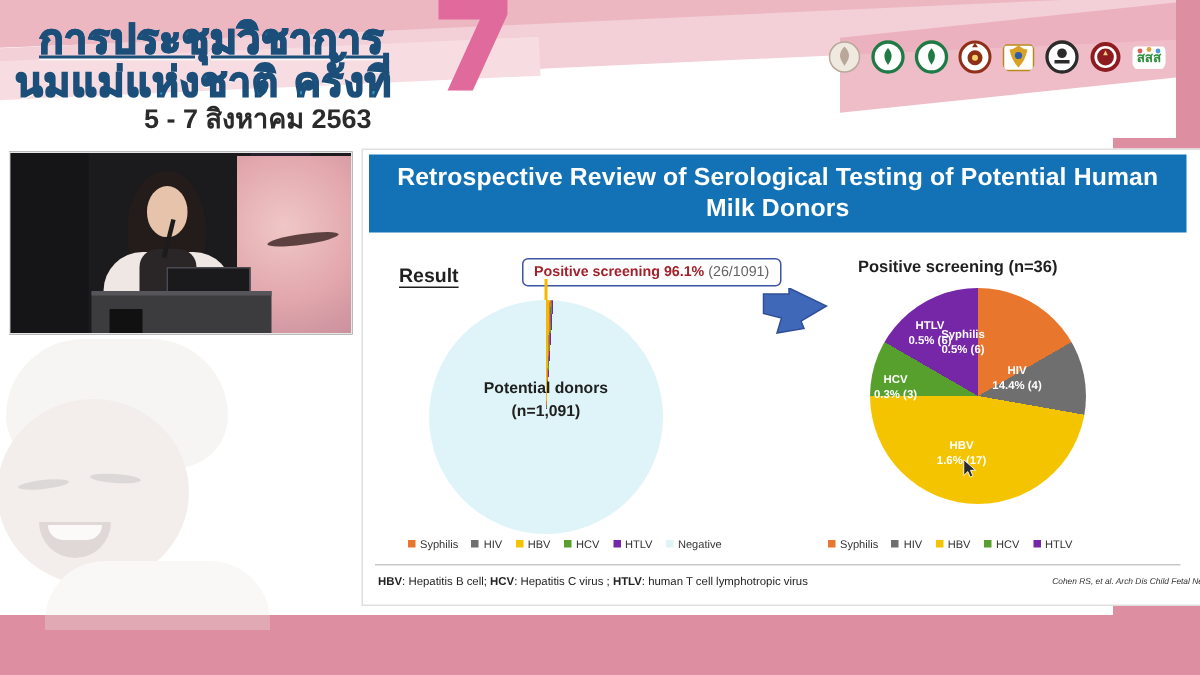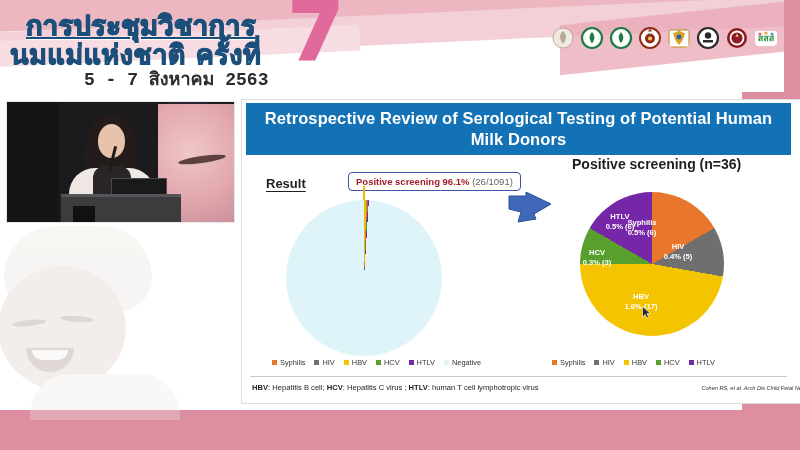--- a/index.html
+++ b/index.html
@@ -59,22 +59,22 @@
   .thai-line2 {
     position:absolute; left:10px; top:33px;
     font-family:"DejaVu Sans", sans-serif;
     font-size:27px; font-weight:bold; letter-spacing:.5px;
     color:#2e9ad0;
     -webkit-text-stroke:1.2px #1b4f7a;
     text-shadow: 0 1px 0 #ffffff;
     white-space:nowrap;
   }
   .thai-date {
-    position:absolute; left:84px; top:64px;
-    font-family:Liberation Mono, monospace;
+    position:absolute; left:96px; top:64px;
+    font-family:Liberation Sans, sans-serif;
     font-size:18px; font-weight:bold; color:#2b2b2b;
     white-space:nowrap;
   }
   .big-seven {
     position:absolute; left:288px; top:-8px;
     font-family:"DejaVu Sans", sans-serif;
     font-size:80px; font-weight:bold; color:#e06a9c; line-height:1;
     -webkit-text-stroke:2px #e06a9c;
   }
   .tagline {
@@ -190,22 +190,22 @@
     position:absolute; left:44px; top:152px; width:156px;
     text-align:center; font-size:10.5px; font-weight:bold; color:#202020; line-height:1.45;
   }
   .sliver-line {
     position:absolute; left:121px; top:86px; width:2px; height:18px; background:#f5b800;
   }
 
   .arrow-blue { position:absolute; left:266px; top:92px; width:44px; height:40px; }
 
   .pie-right-title {
-    position:absolute; left:330px; top:56px;
-    font-size:14px; font-weight:bold; color:#1f1f1f; white-space:nowrap;
+    position:absolute; left:330px; top:72px;
+    font-size:11px; font-weight:bold; color:#1f1f1f; white-space:nowrap;
   }
   .pie-right {
     position:absolute; left:338px; top:92px; width:144px; height:144px;
     border-radius:50%;
     background:
       conic-gradient(from 0deg,
         #e8762c 0deg 60deg,
         #6f6f6f 60deg 100deg,
         #f5c400 100deg 270deg,
         #57a02e 270deg 300deg,
@@ -336,35 +336,39 @@
     <div class="result-label">Result</div>
 
     <div class="callout">
       <span class="pct">Positive screening 96.1%</span>
       <span class="frac">(26/1091)</span>
     </div>
 
     <div class="sliver-line"></div>
 
     <div class="pie-left"></div>
+    <div class="pie-left-label">
+      <div>Potential donors</div>
+      <div>(n=1,091)</div>
+    </div>
 
     <svg class="arrow-blue" viewBox="0 0 44 40">
       <path d="M1 4 L18 4 L18 0 L43 12 L26 22 L28 27 L10 30 L13 20 L1 17 Z" fill="#3f68b8" stroke="#2f4f96" stroke-width="1"></path>
     </svg>
 
     <div class="pie-right-title">Positive screening (n=36)</div>
     <div class="pie-right"></div>
 
     <div class="slice-lab lab-syphilis">
       <div>Syphilis</div>
       <div>0.5% (6)</div>
     </div>
     <div class="slice-lab lab-hiv">
       <div>HIV</div>
-      <div>0.4% (5)</div>
+      <div>14.4% (4)</div>
     </div>
     <div class="slice-lab lab-hbv">
       <div>HBV</div>
       <div>1.6% (17)</div>
     </div>
     <div class="slice-lab lab-hcv">
       <div>HCV</div>
       <div>0.3% (3)</div>
     </div>
     <div class="slice-lab lab-htlv">

